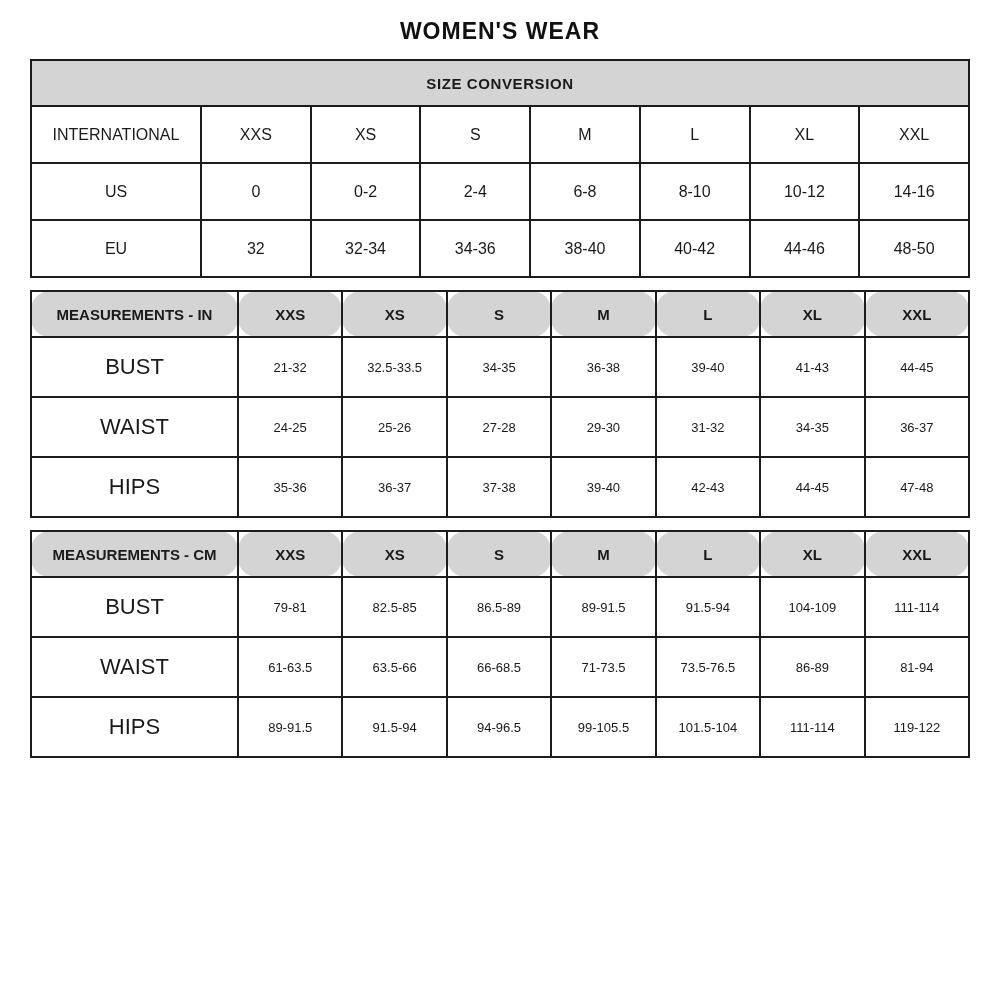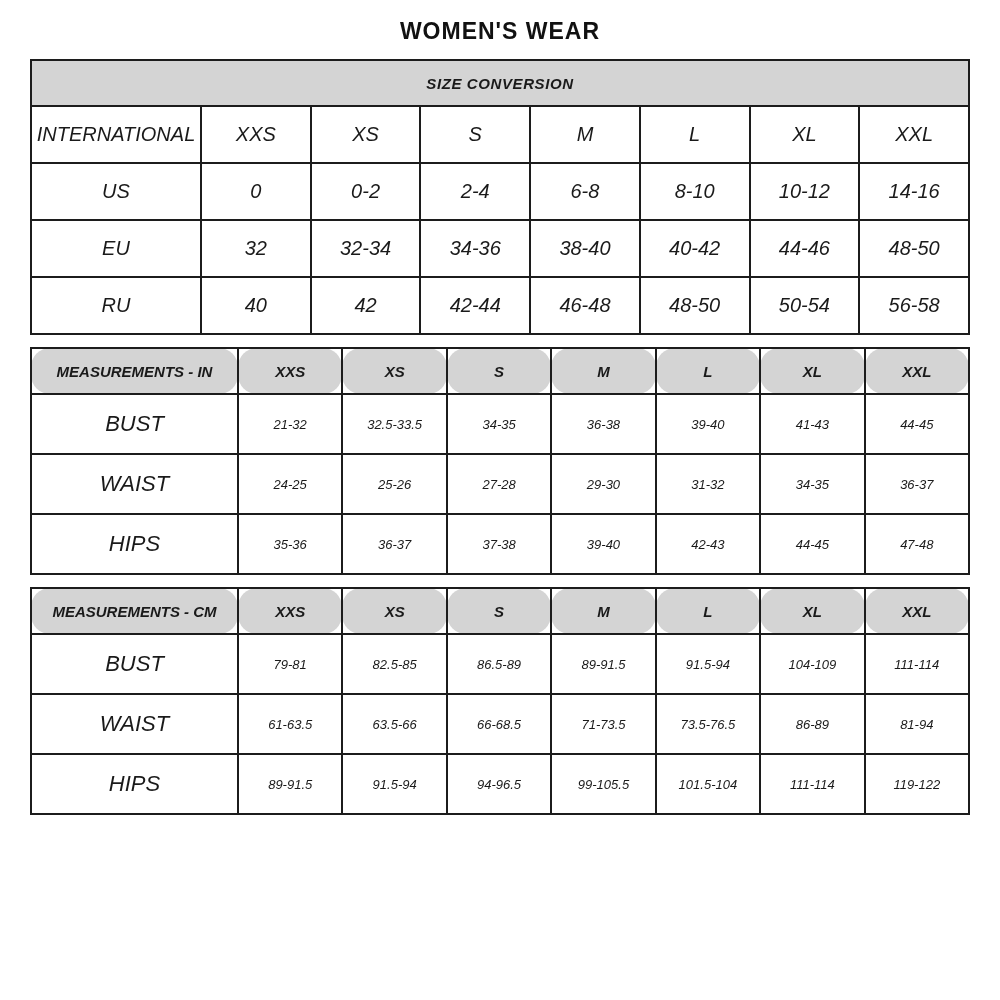--- a/index.html
+++ b/index.html
@@ -22,21 +22,20 @@
     font-weight: 700;
     letter-spacing: 1px;
     margin: 8px 0 14px 0;
     color: #111111;
   }
   table {
     border-collapse: collapse;
     table-layout: fixed;
     width: 940px;
     margin: 4px 0 12px 0;
-    font-style: italic;
   }
   th, td {
     border: 2px solid var(--border, #1c1c1c);
     text-align: center;
     vertical-align: middle;
     font-weight: 400;
     padding: 0 4px;
     overflow: hidden;
   }
   
@@ -45,21 +44,21 @@
     height: 46px;
     font-weight: 700;
     font-size: 15px;
     letter-spacing: 0.6px;
   }
   
   .size-table col.c-label { width: 170px; }
   .size-table .row-label,
   .size-table .data-cell {
     height: 57px;
-    font-size: 20px;
+    font-size: 16px;
   }
   
   .meas-table col.c-label { width: 207px; }
   .meas-table .header-row th {
     background: var(--header-bg, #d4d4d4);
     height: 46px;
     font-weight: 700;
     font-size: 15px;
     border-radius: 19px;
   }
@@ -111,30 +110,20 @@
         </tr>
         <tr>
           <th class="row-label">EU</th>
           <td class="data-cell">32</td>
           <td class="data-cell">32-34</td>
           <td class="data-cell">34-36</td>
           <td class="data-cell">38-40</td>
           <td class="data-cell">40-42</td>
           <td class="data-cell">44-46</td>
           <td class="data-cell">48-50</td>
-        </tr>
-        <tr>
-          <th class="row-label">RU</th>
-          <td class="data-cell">40</td>
-          <td class="data-cell">42</td>
-          <td class="data-cell">42-44</td>
-          <td class="data-cell">46-48</td>
-          <td class="data-cell">48-50</td>
-          <td class="data-cell">50-54</td>
-          <td class="data-cell">56-58</td>
         </tr>
       </tbody>
     </table>
 
   <table class="meas-table" id="t-in">
     <colgroup>
         <col class="c-label">
         <col span="7" class="c-size">
       </colgroup>
   <tbody>

